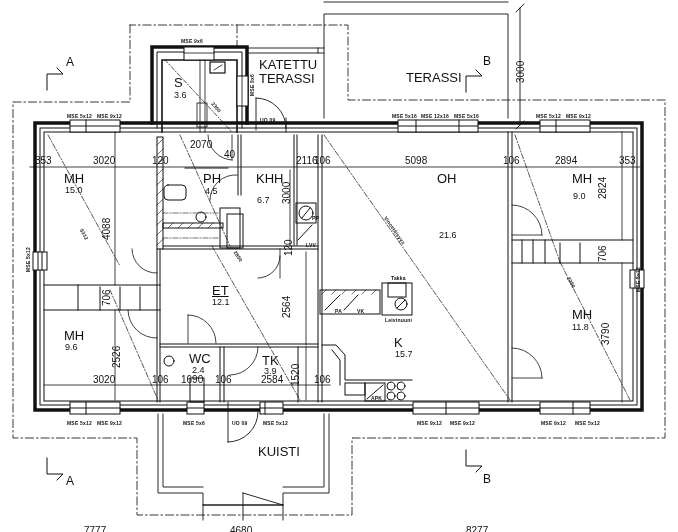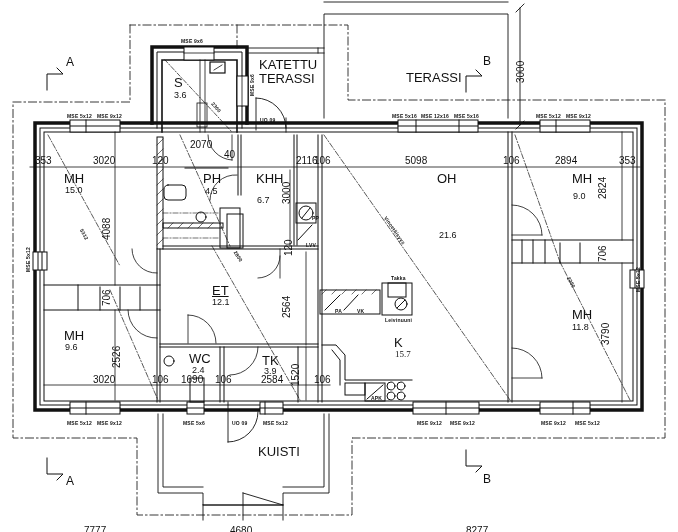--- a/index.html
+++ b/index.html
@@ -312,21 +312,21 @@
 <div class="t room" style="left:64px;top:329px;">MH</div>
 <div class="t area" style="left:65px;top:343px;">9.6</div>
 
 <div class="t room" style="left:189px;top:352px;">WC</div>
 <div class="t area" style="left:192px;top:366px;">2.4</div>
 
 <div class="t room" style="left:262px;top:354px;">TK</div>
 <div class="t area" style="left:264px;top:367px;">3.9</div>
 
 <div class="t room" style="left:394px;top:336px;">K</div>
-<div class="t area" style="left:395px;top:350px;font-family:Liberation Serif, serif;">15.7</div>
+<div class="t area" style="left:395px;top:350px;">15.7</div>
 
 <div class="t room" style="left:572px;top:308px;">MH</div>
 <div class="t area" style="left:572px;top:323px;">11.8</div>
 
 <div class="t dim" style="left:35px;top:156px;">353</div>
 <div class="t dim" style="left:93px;top:156px;">3020</div>
 <div class="t dim" style="left:152px;top:156px;">120</div>
 <div class="t dim" style="left:190px;top:140px;">2070</div>
 <div class="t dim" style="left:224px;top:150px;">40</div>
 <div class="t dim" style="left:270px;top:156px;margin-left:26px;">2116</div>

